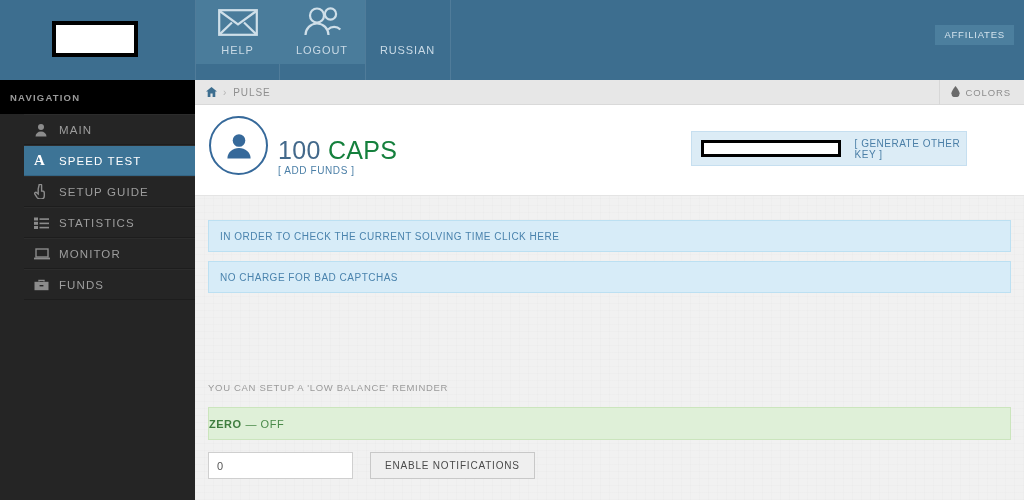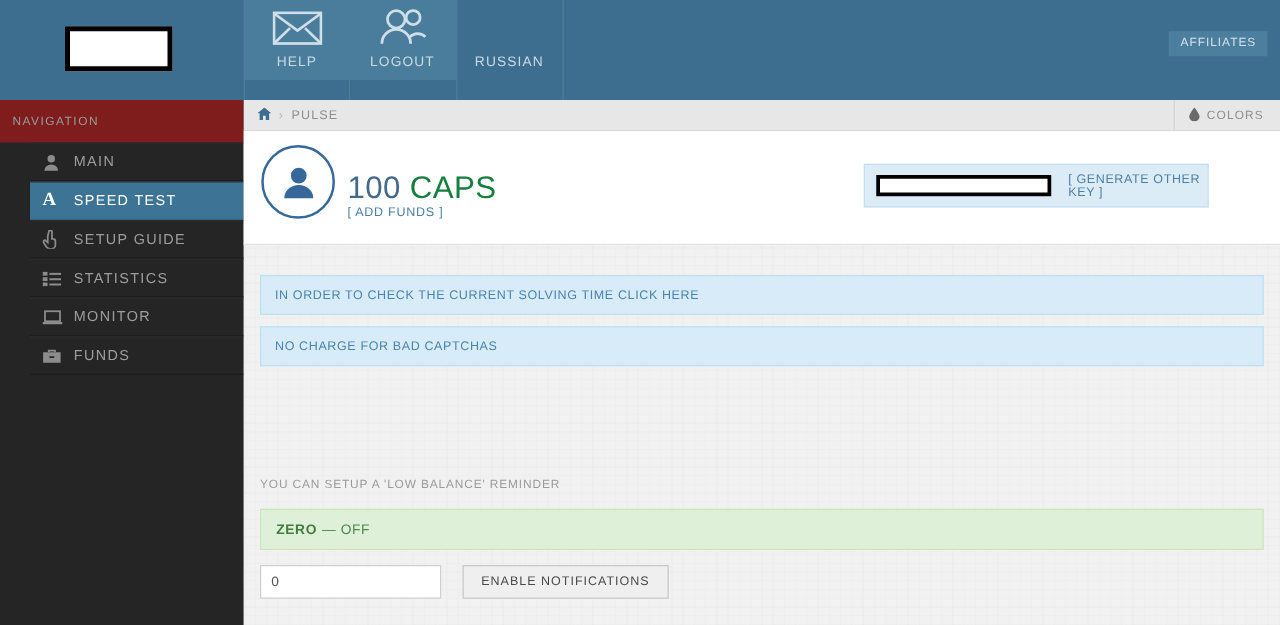--- a/index.html
+++ b/index.html
@@ -44,22 +44,22 @@
     padding:5px 9px 5px 9px; line-height:1;
   }
 
   
   .sidebar {
     position:absolute; left:0; top:80px; width:195px; height:420px;
     background:#252525;
   }
   .nav-title {
     color:#9a9a9a; font-size:9.5px; letter-spacing:1.2px;
-    padding:12px 0 11px 10px; font-weight:normal;
-    background:#7f1d1d;
+    padding:12px 0 11px 10px; font-weight:bold;
+    background:#000000;
   }
   .nav-item {
     display:flex; align-items:center; height:31px;
     color:#9d9d9d; font-size:11.5px; letter-spacing:1.1px;
     border-bottom:1px solid #1d1d1d; border-top:1px solid #2c2c2c;
     padding-left:10px;
     margin-left:24px;
   }
   .nav-item .ico {
     width:25px; flex:0 0 25px; display:flex; align-items:center; justify-content:flex-start;
@@ -141,21 +141,21 @@
     font-size:10px; color:#4a83ad; letter-spacing:.5px;
   }
 
   .reminder-label {
     position:absolute; left:13px; top:277px;
     font-size:9.5px; color:#9a9a9a; letter-spacing:.7px;
   }
   .green-bar {
     position:absolute; left:13px; top:302px; width:803px; height:33px;
     background:#dff0d8; border:1px solid #cbe5bd;
-    display:flex; align-items:center; padding-left:12px;
+    display:flex; align-items:center; 
     font-size:11px; color:#4a8a4a; letter-spacing:.5px;
   }
   .green-bar .b { font-weight:bold; color:#3f7d3f; margin-right:4px; }
 
   .form-row { position:absolute; left:13px; top:347px; display:flex; align-items:center; }
   .num-input {
     width:145px; height:27px; border:1px solid #cfcfcf; background:#ffffff;
     font-family:"Liberation Sans", sans-serif; font-size:11px; color:#555555;
     padding-left:8px;
   }

